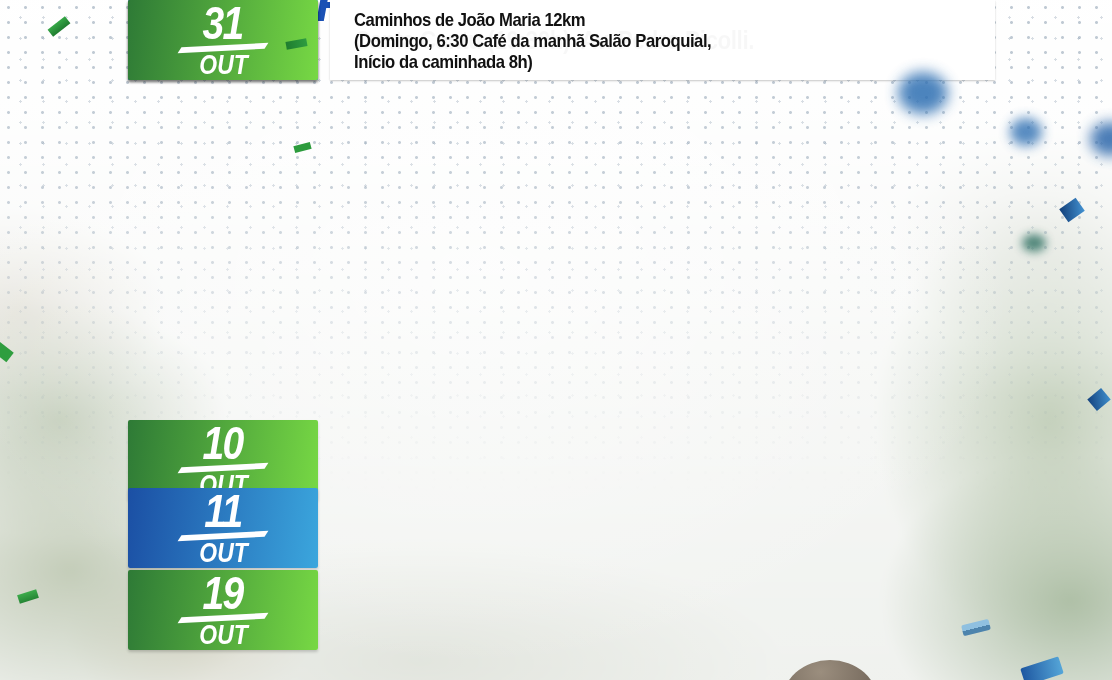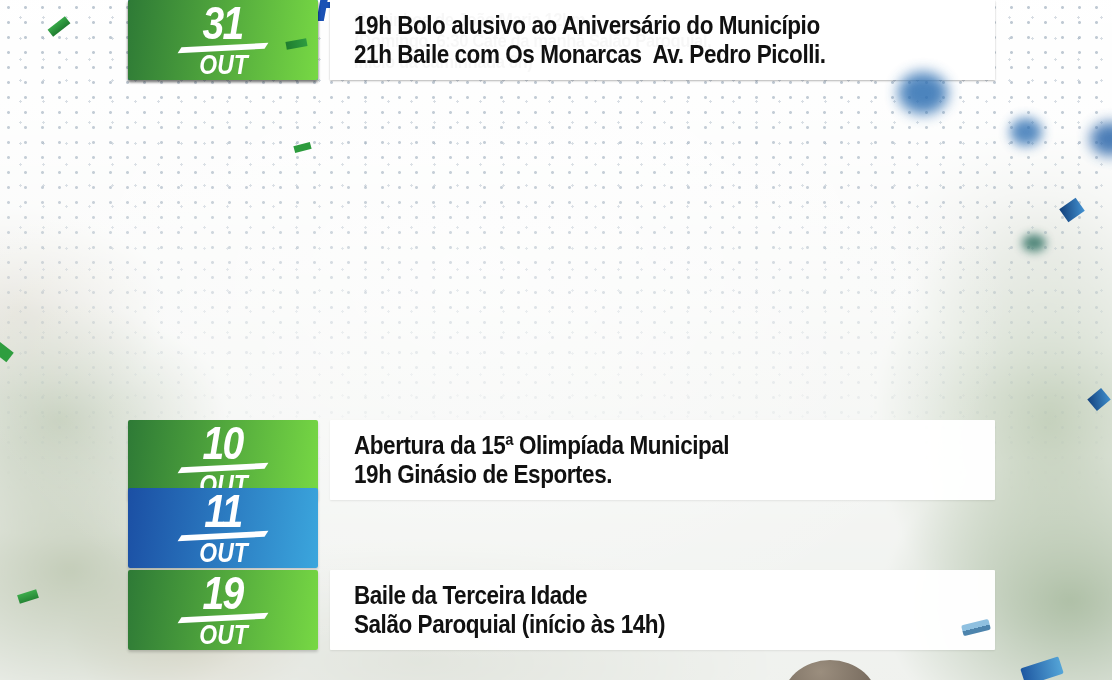--- a/index.html
+++ b/index.html
@@ -107,43 +107,35 @@
   <div class="dots"></div>
 
   <div class="title">Programação Oficial</div>
 
   <div class="row">
     <div class="badge green">
       <div class="day">10</div>
       <div class="rule"></div>
       <div class="month">OUT</div>
     </div>
-    <div class="card">
-      <div class="line">Abertura da 15ª Olimpíada Municipal</div>
-      <div class="line">19h Ginásio de Esportes.</div>
-    </div>
   </div>
 
   <div class="row">
     <div class="badge blue">
       <div class="day">11</div>
       <div class="rule"></div>
       <div class="month">OUT</div>
     </div>
   </div>
 
   <div class="row">
     <div class="badge green">
       <div class="day">19</div>
       <div class="rule"></div>
       <div class="month">OUT</div>
-    </div>
-    <div class="card">
-      <div class="line">Baile da Terceira Idade</div>
-      <div class="line">Salão Paroquial (início às 14h)</div>
     </div>
   </div>
 
   <div class="row">
     <div class="badge blue">
       <div class="day">24</div>
       <div class="rule"></div>
       <div class="month">OUT</div>
     </div>
     <div class="card">
@@ -174,24 +166,20 @@
       <div class="line">Início da caminhada 8h)</div>
     </div>
   </div>
 
   <div class="row">
     <div class="badge green">
       <div class="day">31</div>
       <div class="rule"></div>
       <div class="month">OUT</div>
     </div>
-    <div class="card">
-      <div class="line">19h Bolo alusivo ao Aniversário do Município</div>
-      <div class="line">21h Baile com Os Monarcas  Av. Pedro Picolli.</div>
-    </div>
   </div>
 
   <div class="cf g1"></div>
   <div class="cf g2"></div>
   <div class="cf g3"></div>
   <div class="cf g4"></div>
   <div class="cf g5"></div>
   <div class="cf b1 blur"></div>
   <div class="cf b2 blur"></div>
   <div class="cf b3 blur"></div>

